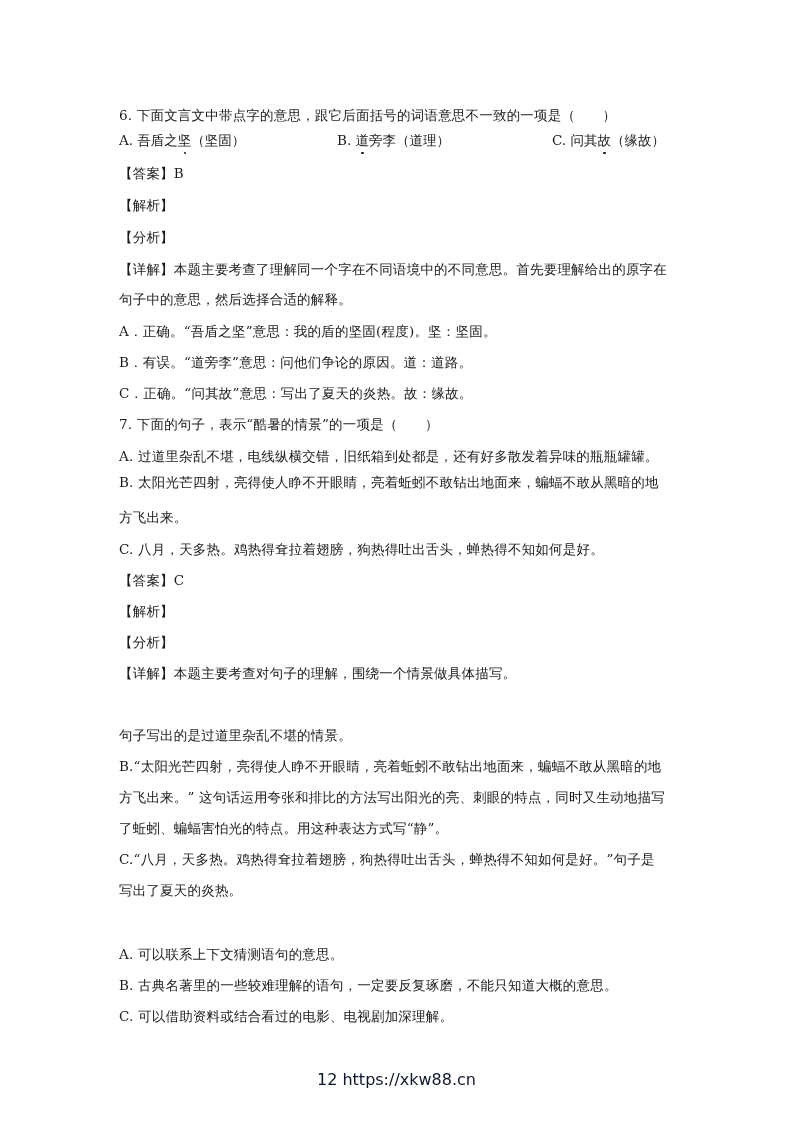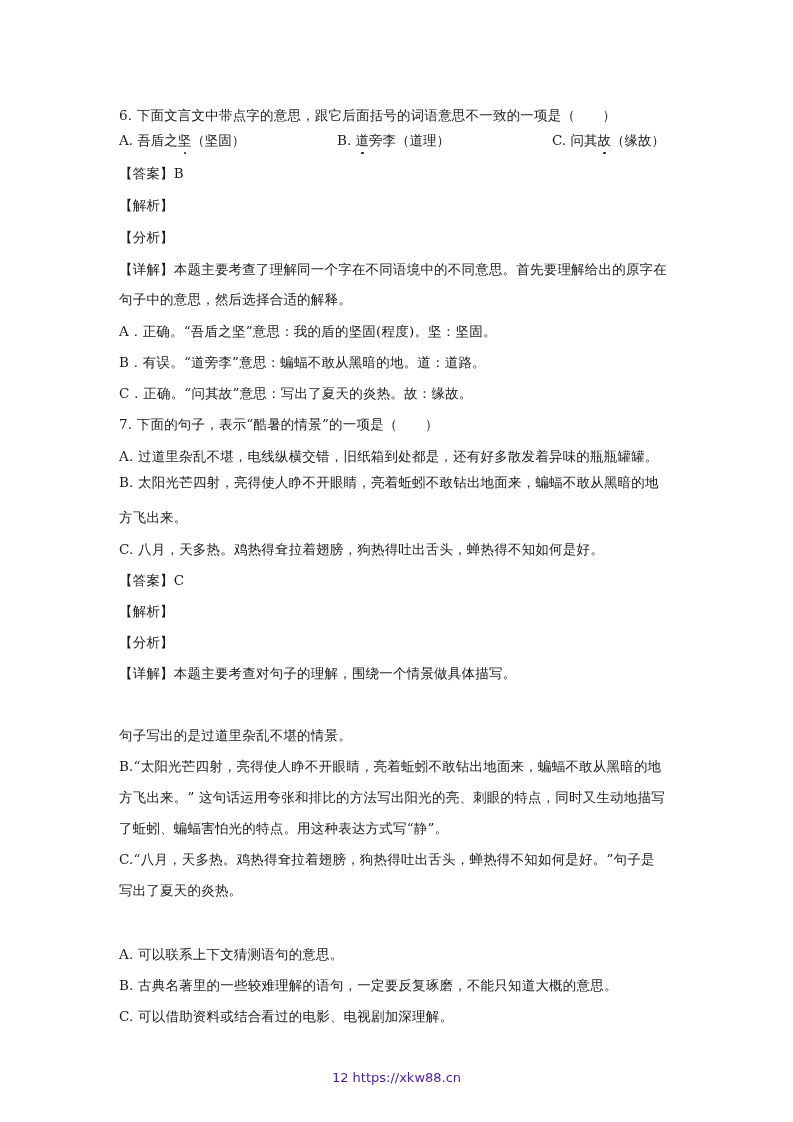--- a/index.html
+++ b/index.html
@@ -5,40 +5,40 @@
   html, body { margin: 0; padding: 0; background: #ffffff; }
   body { width: 793px; height: 1122px; position: relative; overflow: hidden;
          font-family: "DejaVu Serif", "Liberation Serif", serif; color: #1a1a1a; }
   .page { position: absolute; left: 0; top: 0; width: 793px; height: 1122px; }
   .line { position: absolute; left: 119px; font-size: 13.5px; line-height: 18px; white-space: nowrap; letter-spacing: 0.2px; }
   .opts { position: absolute; left: 119px; width: 560px; font-size: 13.5px; line-height: 18px; }
   .opt { position: absolute; top: 0; white-space: nowrap; }
   .dot { position: relative; display: inline-block; }
   .dot::after { content: ""; position: absolute; left: 50%; bottom: -5px; width: 2.5px; height: 2.5px; margin-left: -1px; background: #1a1a1a; border-radius: 50%; }
   .footer { position: absolute; top: 1070px; left: 0; width: 793px; text-align: center;
-            font-family: "DejaVu Sans", "Liberation Sans", sans-serif; font-size: 13px; color: #4c1d95; }
+            font-family: "DejaVu Sans", "Liberation Sans", sans-serif; font-size: 16px; color: #0f172a; }
 </style>
 </head>
 <body>
 
 <div class="page">
 
   <div class="line" style="top:106px">6. 下面文言文中带点字的意思，跟它后面括号的词语意思不一致的一项是（　　）</div>
   <div class="opts" style="top:131px">
     <span class="opt" style="left:0"><span>A. </span><span>吾盾之</span><span class="dot">坚</span><span>（坚固）</span></span>
     <span class="opt" style="left:218px"><span>B. </span><span></span><span class="dot">道</span><span>旁李（道理）</span></span>
     <span class="opt" style="left:433px"><span>C. </span><span>问其</span><span class="dot">故</span><span>（缘故）</span></span>
   </div>
   <div class="line" style="top:164px">【答案】B</div>
   <div class="line" style="top:196px">【解析】</div>
   <div class="line" style="top:228px">【分析】</div>
   <div class="line" style="top:260px">【详解】本题主要考查了理解同一个字在不同语境中的不同意思。首先要理解给出的原字在</div>
   <div class="line" style="top:290px">句子中的意思，然后选择合适的解释。</div>
   <div class="line" style="top:322px">A．正确。“吾盾之坚”意思：我的盾的坚固(程度)。坚：坚固。</div>
-  <div class="line" style="top:353px">B．有误。“道旁李”意思：蝙蝠不敢从黑暗的地。道：道路。</div>
+  <div class="line" style="top:353px">B．有误。“道旁李”意思：问他们争论的原因。道：道路。</div>
   <div class="line" style="top:384px">C．正确。“问其故”意思：写出了夏天的炎热。故：缘故。</div>
 
   <div class="line" style="top:415px">7. 下面的句子，表示“酷暑的情景”的一项是（　　）</div>
   <div class="line" style="top:447px">A.  过道里杂乱不堪，电线纵横交错，旧纸箱到处都是，还有好多散发着异味的瓶瓶罐罐。</div>
   <div class="line" style="top:473px">B.  太阳光芒四射，亮得使人睁不开眼睛，亮着蚯蚓不敢钻出地面来，蝙蝠不敢从黑暗的地</div>
   <div class="line" style="top:508px">方飞出来。</div>
   <div class="line" style="top:540px">C.  八月，天多热。鸡热得耷拉着翅膀，狗热得吐出舌头，蝉热得不知如何是好。</div>
   <div class="line" style="top:571px">【答案】C</div>
   <div class="line" style="top:602px">【解析】</div>
   <div class="line" style="top:633px">【分析】</div>

